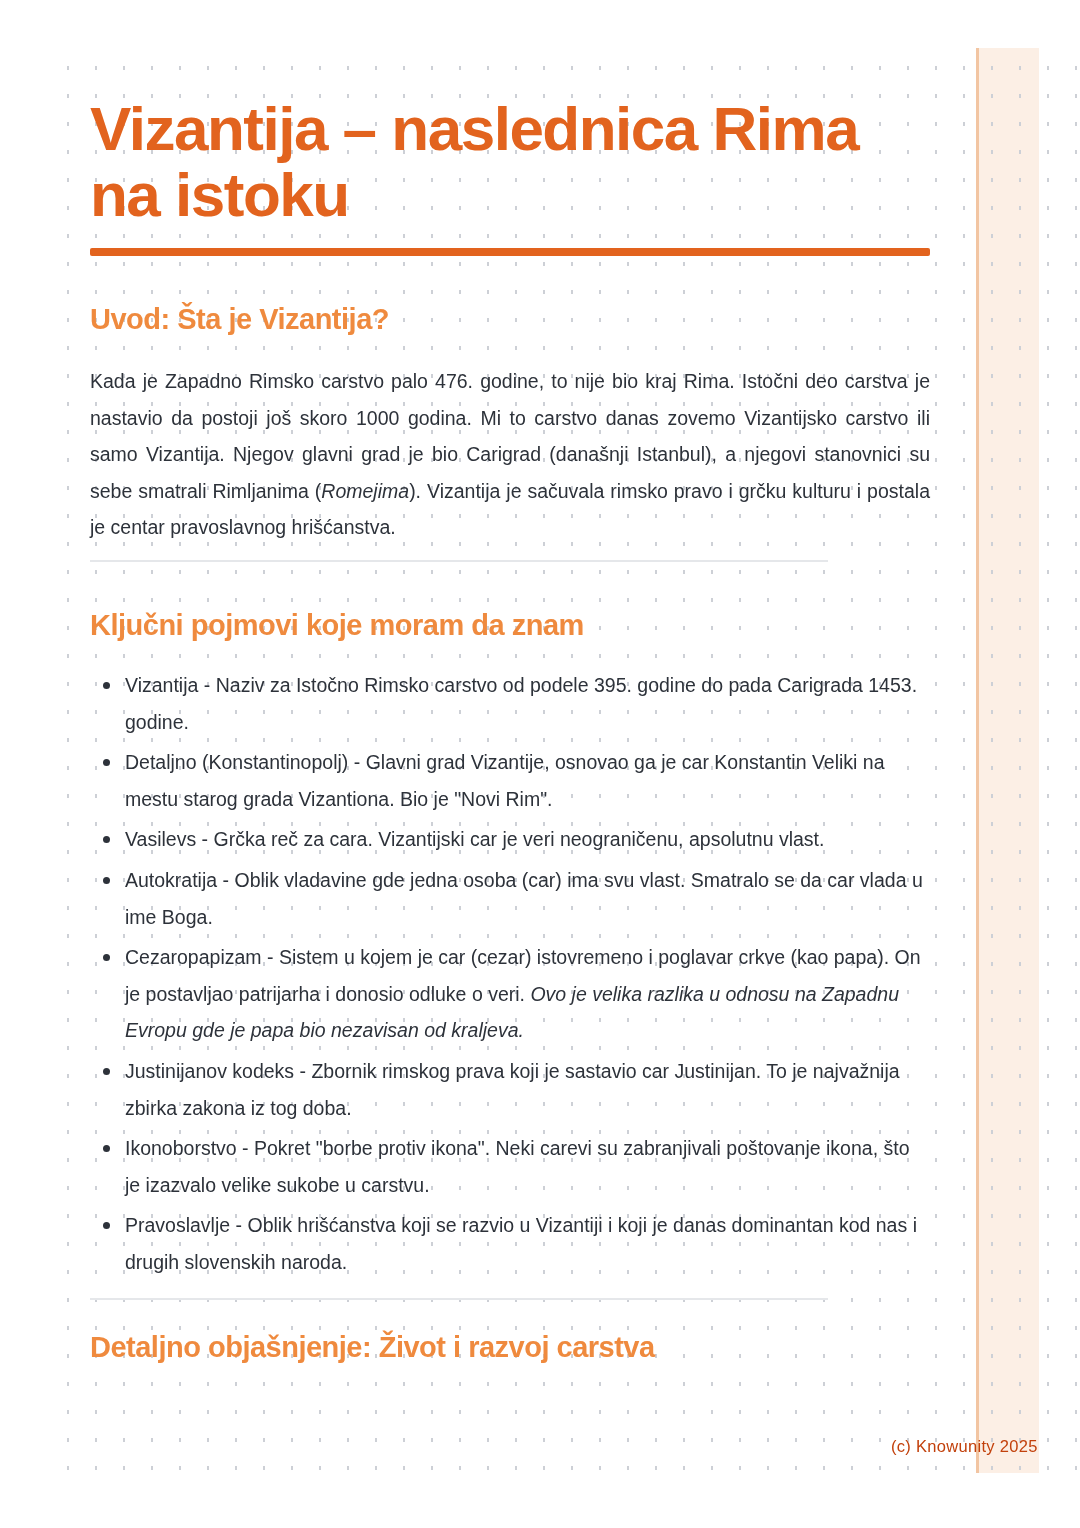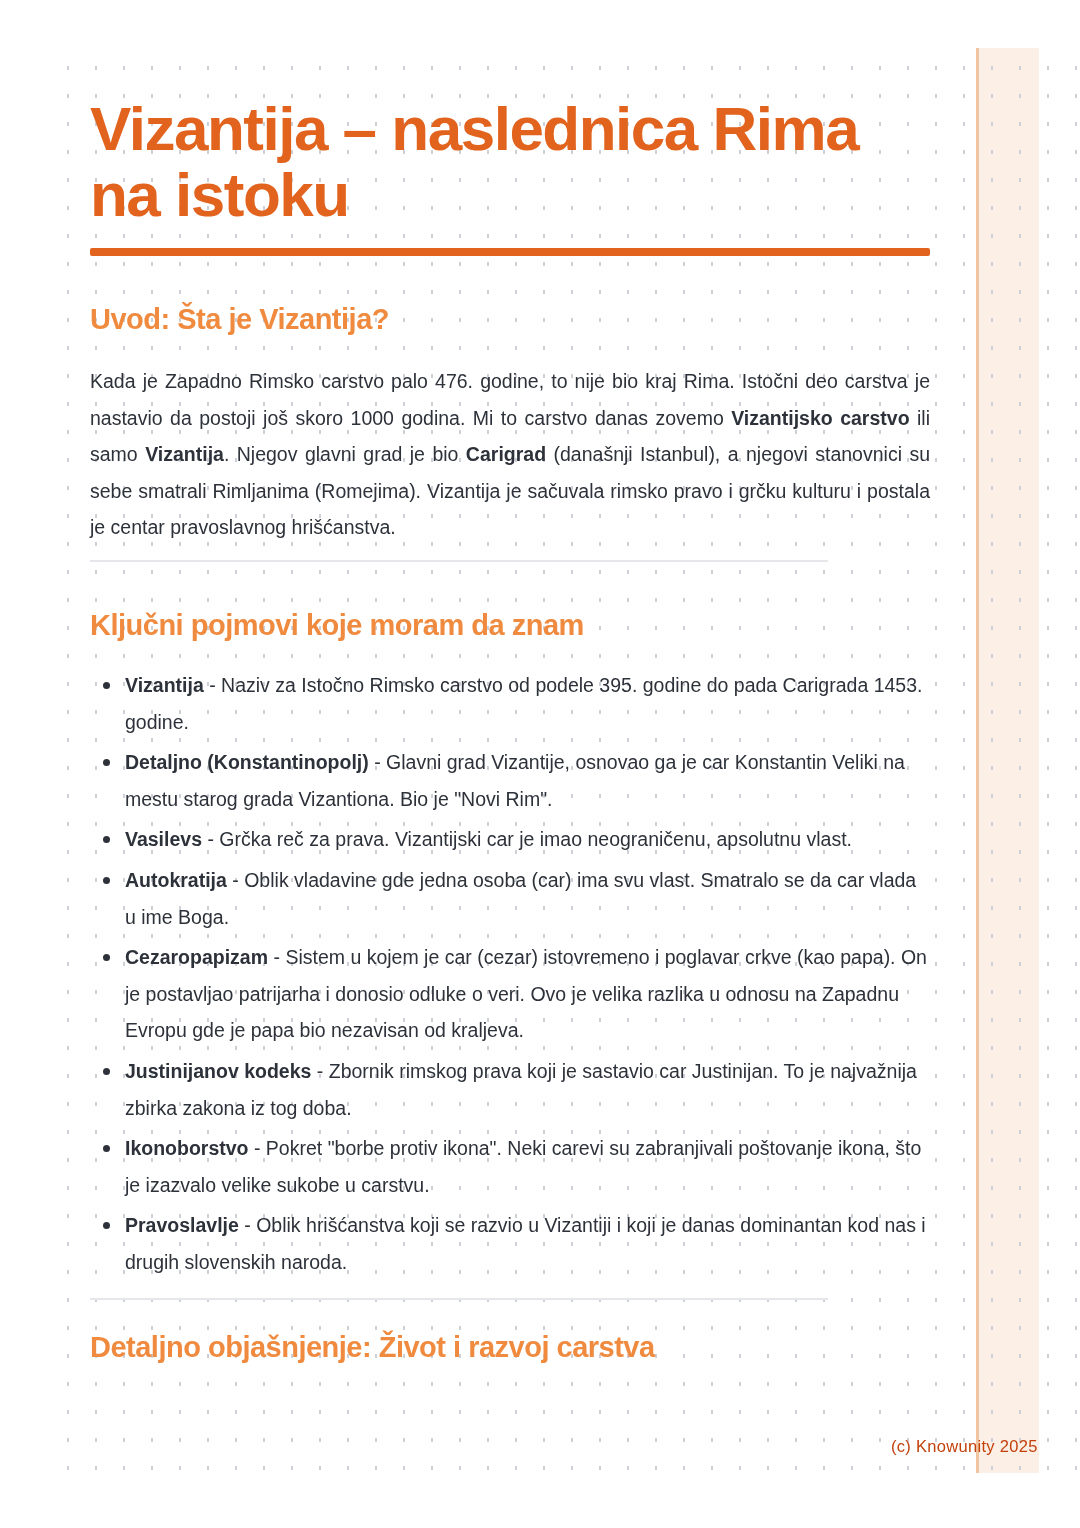--- a/index.html
+++ b/index.html
@@ -32,22 +32,22 @@
   }
   h2{
     margin:46px 0 0 0;font-size:29px;line-height:34px;font-weight:700;
     letter-spacing:-0.5px;color:#ef8a3e;
   }
   h2.tight{margin-top:30px;}
   .intro{
     margin:27px 0 0 0;font-size:19.5px;line-height:36.6px;
     text-align:justify;color:#2d323a;
   }
-  .b{font-weight:700;}
-  .it{}
+  .b{font-weight:400;}
+  .it{font-style:italic;}
   hr.divider{
     border:none;height:2px;width:738px;background:#e5e7ea;
     margin:14px 0 0 0;
   }
   hr.divider2{margin-top:18px;}
   ul.terms{
     list-style:none;margin:25px 0 17px 0;padding:0;
   }
   ul.terms li{
     position:relative;padding-left:35px;margin:0 0 4px 0;
@@ -77,21 +77,21 @@
 
   <p class="intro"><span>Kada je Zapadno Rimsko carstvo palo 476. godine, to nije bio kraj Rima. Istočni deo carstva je nastavio da postoji još skoro 1000 godina. Mi to carstvo danas zovemo </span><span class="b">Vizantijsko carstvo</span><span> ili samo </span><span class="b">Vizantija</span><span>. Njegov glavni grad je bio </span><span class="b">Carigrad</span><span> (današnji Istanbul), a njegovi stanovnici su sebe smatrali Rimljanima (</span><span class="it">Romejima</span><span>). Vizantija je sačuvala rimsko pravo i grčku kulturu i postala je centar pravoslavnog hrišćanstva.</span></p>
 
   <hr class="divider">
 
   <h2>Ključni pojmovi koje moram da znam</h2>
 
   <ul class="terms">
       <li><span class="b">Vizantija</span><span> - </span><span>Naziv za Istočno Rimsko carstvo od podele 395. godine do pada Carigrada 1453. godine.</span></li>
       <li><span class="b">Detaljno (Konstantinopolj)</span><span> - </span><span>Glavni grad Vizantije, osnovao ga je car Konstantin Veliki na mestu starog grada Vizantiona. Bio je "Novi Rim".</span></li>
-      <li><span class="b">Vasilevs</span><span> - </span><span>Grčka reč za prava. Vizantijski car je imao neograničenu, apsolutnu vlast.</span></li>
+      <li><span class="b">Vasilevs</span><span> - </span><span>Grčka reč za cara. Vizantijski car je veri neograničenu, apsolutnu vlast.</span></li>
       <li><span class="b">Autokratija</span><span> - </span><span>Oblik vladavine gde jedna osoba (car) ima svu vlast. Smatralo se da car vlada u ime Boga.</span></li>
       <li><span class="b">Cezaropapizam</span><span> - </span><span>Sistem u kojem je car (cezar) istovremeno i poglavar crkve (kao papa). On je postavljao patrijarha i donosio odluke o veri.</span><span class="it"> Ovo je velika razlika u odnosu na Zapadnu Evropu gde je papa bio nezavisan od kraljeva.</span></li>
       <li><span class="b">Justinijanov kodeks</span><span> - </span><span>Zbornik rimskog prava koji je sastavio car Justinijan. To je najvažnija zbirka zakona iz tog doba.</span></li>
       <li><span class="b">Ikonoborstvo</span><span> - </span><span>Pokret "borbe protiv ikona". Neki carevi su zabranjivali poštovanje ikona, što je izazvalo velike sukobe u carstvu.</span></li>
       <li><span class="b">Pravoslavlje</span><span> - </span><span>Oblik hrišćanstva koji se razvio u Vizantiji i koji je danas dominantan kod nas i drugih slovenskih naroda.</span></li>
     </ul>
 
   <hr class="divider divider2">
 
   <h2 class="tight">Detaljno objašnjenje: Život i razvoj carstva</h2>

